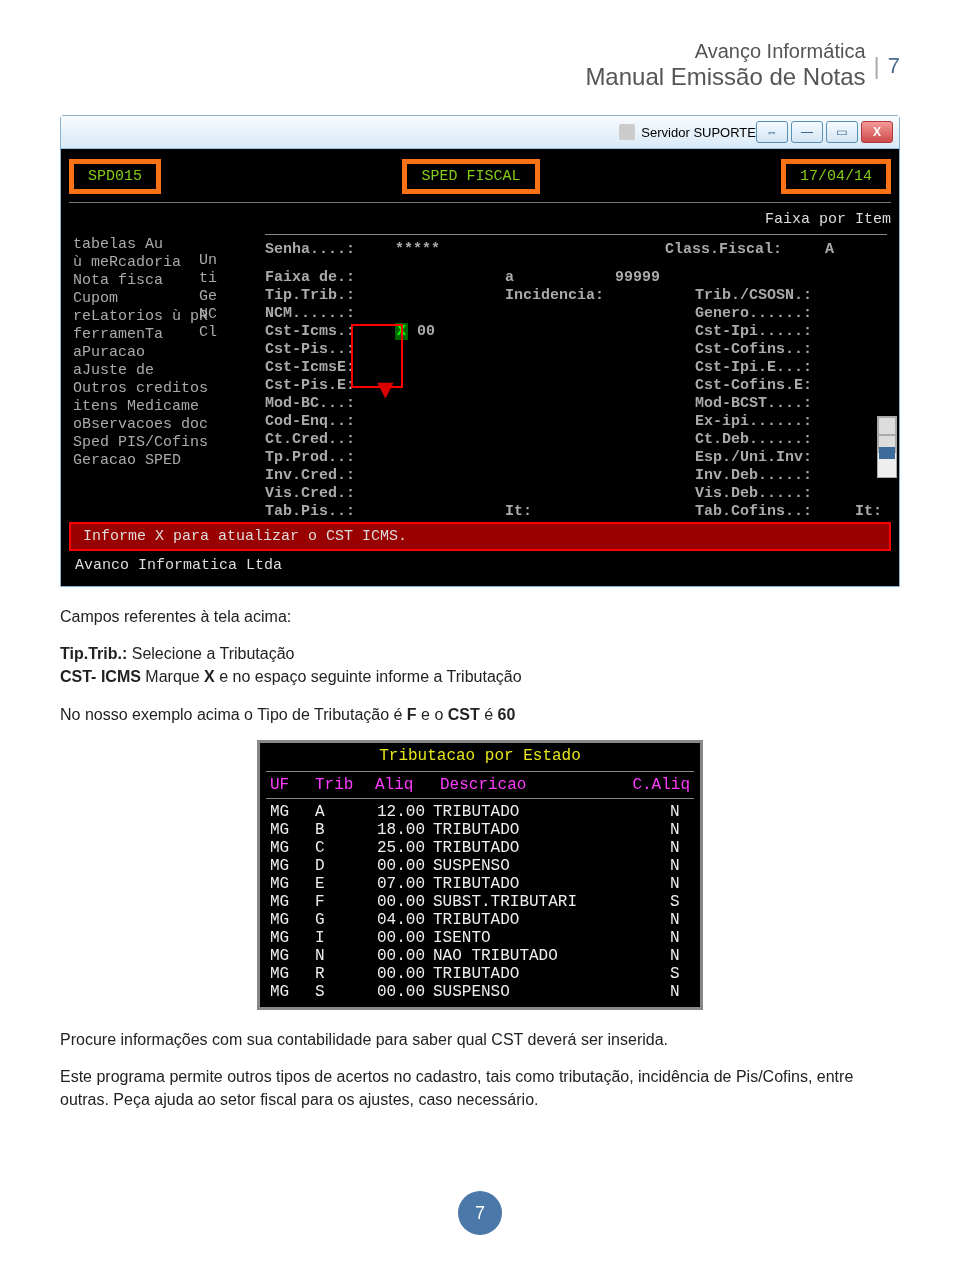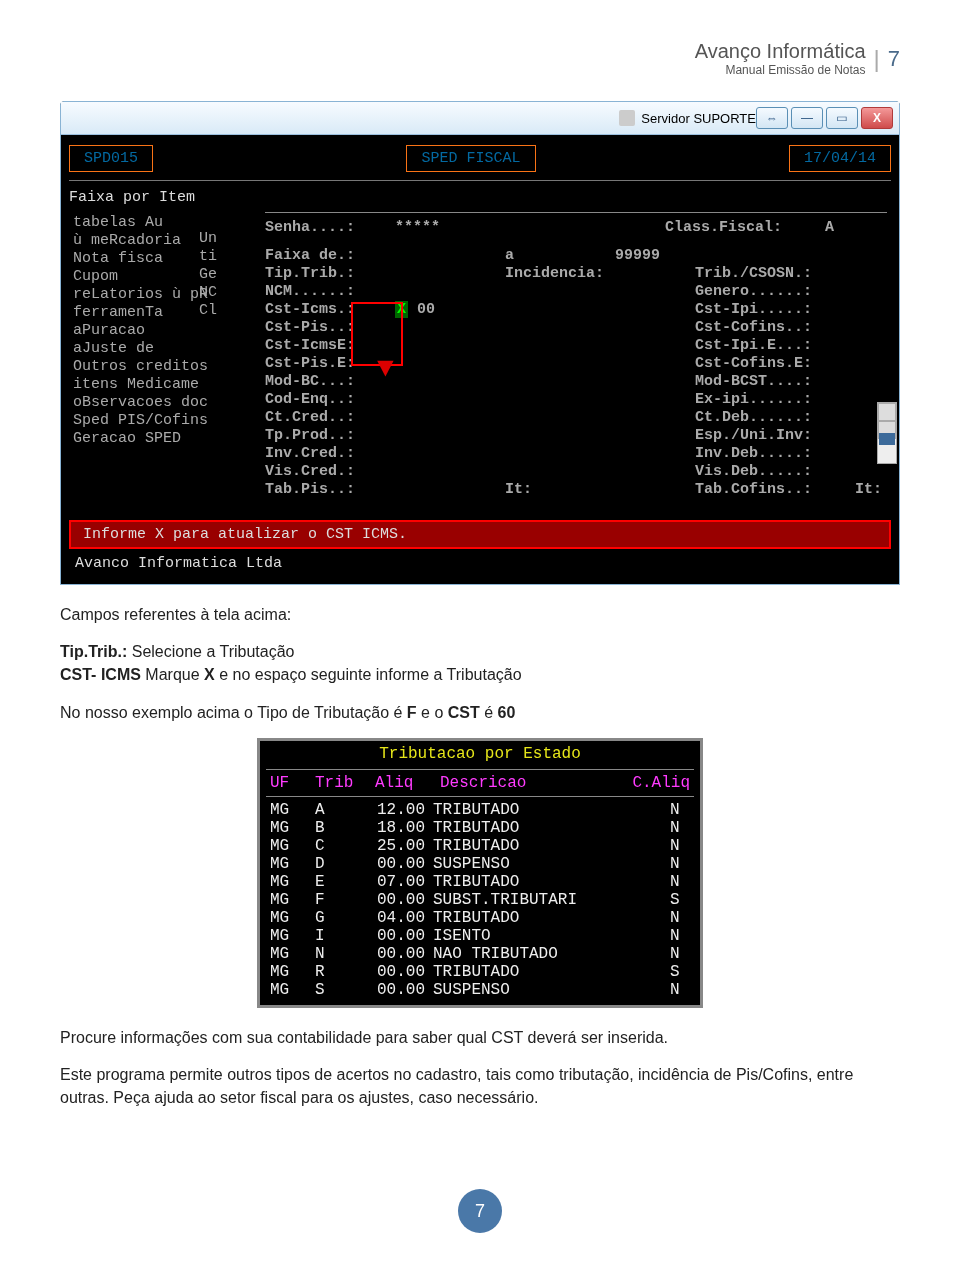--- a/index.html
+++ b/index.html
@@ -1,48 +1,48 @@
 <!DOCTYPE html>
 <html><head>
 <meta charset="utf-8">
 <style>
   body { margin: 0; background: #fff; font-family: Arial, Helvetica, sans-serif; width: 960px; color: #222; }
   .page { padding: 20px 60px 40px 60px; }
   .doc-header { text-align: right; margin: 20px 0 24px 0; }
   .doc-header .line1 { font-size: 20px; color: #555; }
-  .doc-header .line2 { font-size: 12px; color: #555; }
+  .doc-header .line2 { font-size: 24px; color: #555; }
   .doc-header .pn-box { display: inline-flex; align-items: center; }
   .doc-header .sep { color: #aaa; padding: 0 8px; font-size: 24px; }
   .doc-header .pn { color: #4a6a8a; font-size: 22px; }
   .win-frame { border: 1px solid #89b3d4; border-radius: 4px 4px 0 0; background: #000; position: relative; }
   .titlebar { background: linear-gradient(#f7fbff, #d9eaf7); height: 32px; display: flex; align-items: center; justify-content: flex-end; padding: 0 6px; border-bottom: 1px solid #9cc0df; font-size: 13px; color: #000; }
   .titlebar .left { display: flex; align-items: center; gap: 6px; }
   .titlebar .icon16 { width: 16px; height: 16px; background: #ccc; border-radius: 2px; }
   .titlebar .right { display: flex; gap: 3px; }
   .win-btn { width: 30px; height: 20px; border: 1px solid #5a8fb5; border-radius: 3px; background: linear-gradient(#f5faff, #d3e6f4); display: flex; align-items: center; justify-content: center; font-size: 12px; color: #2b5580; }
   .win-btn.close { background: linear-gradient(#f49999, #cf4b4b); color: #fff; border-color: #b03a3a; font-weight: bold; }
   .dos { background: #000; color: #aaa; font-family: "Courier New", monospace; font-size: 15px; padding: 6px 8px 10px 8px; position: relative; }
   .dos-topbar { display: flex; justify-content: space-between; align-items: center; border-bottom: 1px solid #777; padding: 4px 0 8px 0; margin-bottom: 6px;}
-  .dos-topbar .cell { border: 1px solid #f97316; padding: 4px 14px; color: #0369a1; }
-  .dos-title { text-align: left; color: #ddd; margin: 8px 0 6px 0; }
+  .dos-topbar .cell { border: 5px solid #f97316; padding: 4px 14px; color: #84cc16; }
+  .dos-title { text-align: right; color: #ddd; margin: 8px 0 6px 0; }
   .dos-body { position: relative; min-height: 280px; }
   .menu-col { position: absolute; left: 4px; top: 2px; width: 170px; }
   .menu-col div { color: #aaa; white-space: nowrap; line-height: 18px; }
   .sub-col { position: absolute; left: 130px; top: 18px; width: 60px; }
   .sub-col div { color: #aaa; line-height: 18px; }
   .form-panel { position: absolute; left: 196px; top: 0; right: 4px; border-top: 1px solid #888; padding-top: 6px; font-weight: bold; }
   .form-row { display: flex; line-height: 18px; }
   .form-row .l { width: 130px; color: #aaa; }
   .form-row .v { width: 110px; color: #aaa; }
   .form-row .r { width: 160px; color: #aaa; }
   .form-row .rv { flex: 1; color: #aaa; }
   .red { color: #d00; }
   .mark { color: #0f0; background: #060; padding: 0 2px; }
   .arrow-down { color: #d00; font-size: 28px; line-height: 10px; display: block; margin: 2px 0 0 94px; }
-  .red-bar { background: #900; border: 2px solid #f00; margin-top: 28px; padding: 4px 12px; color: #ddd; }
+  .red-bar { background: #900; border: 2px solid #f00; margin-top: 8px; padding: 4px 12px; color: #ddd; }
   .footer-name { color: #ddd; padding: 6px 6px 2px 6px; }
   .scrollbar { position: absolute; right: 2px; top: 300px; width: 18px; height: 60px; background: #eee; border: 1px solid #aaa; }
   .scrollbar::before, .scrollbar::after { content: ""; display: block; height: 16px; background: #ddd; border: 1px solid #aaa; }
   .scrollbar .thumb { position: absolute; bottom: 18px; left: 1px; right: 1px; height: 12px; background: #3c6a9a; }
   .body-text { font-size: 16px; line-height: 1.45; margin-top: 18px; }
   .body-text p { margin: 0 0 14px 0; }
   .body-text .b { font-weight: bold; }
   .trib-frame { border: 3px solid #888; background: #000; font-family: "Courier New", monospace; font-size: 16px; width: 440px; margin: 6px auto 6px auto; padding: 0 0 4px 0; }
   .trib-title { color: #e6e619; text-align: center; padding: 4px 0; }
   .trib-head { color: #ff3bff; padding: 2px 10px; display: flex; }

